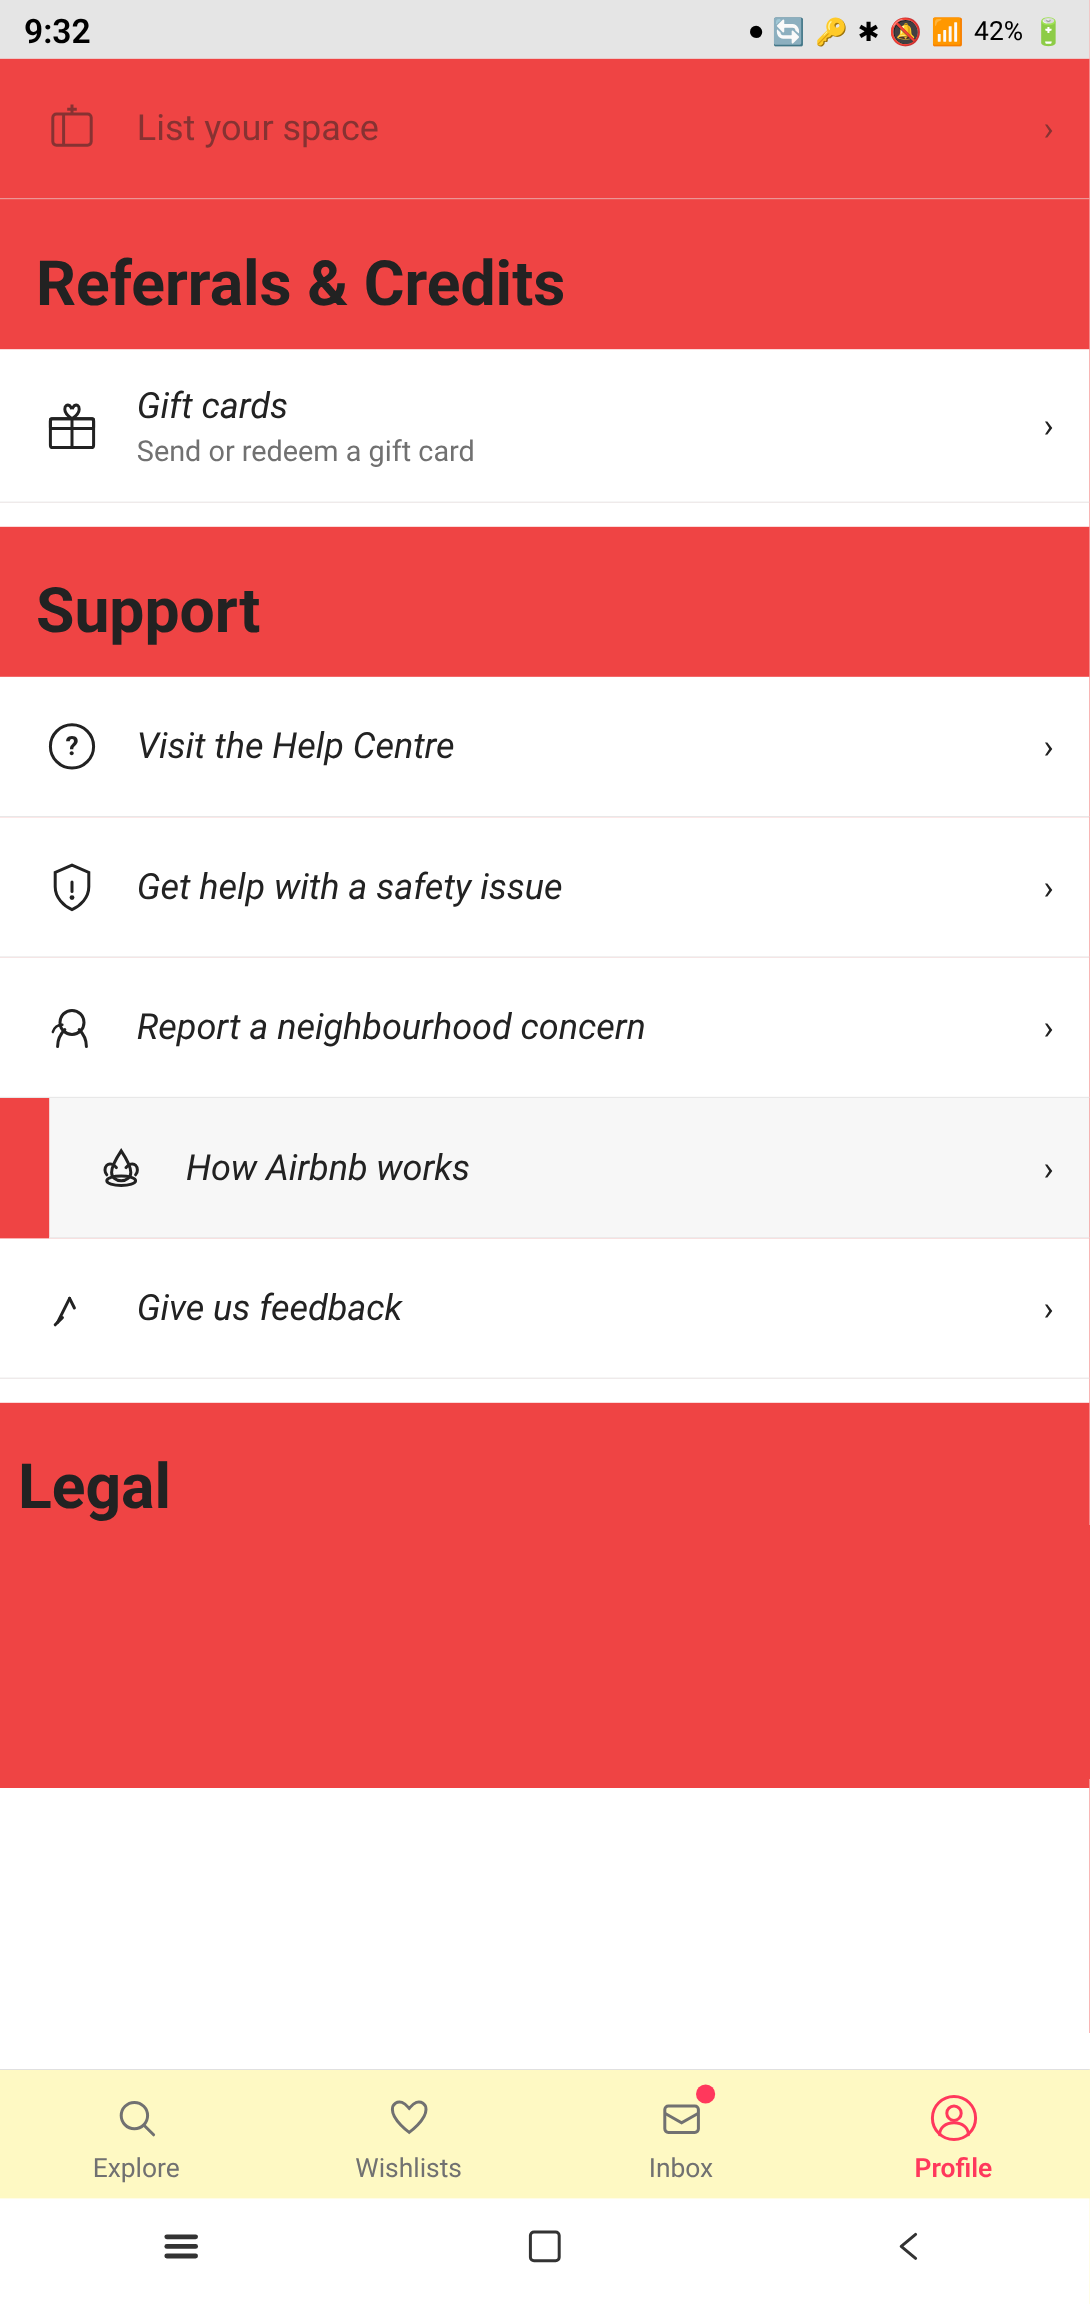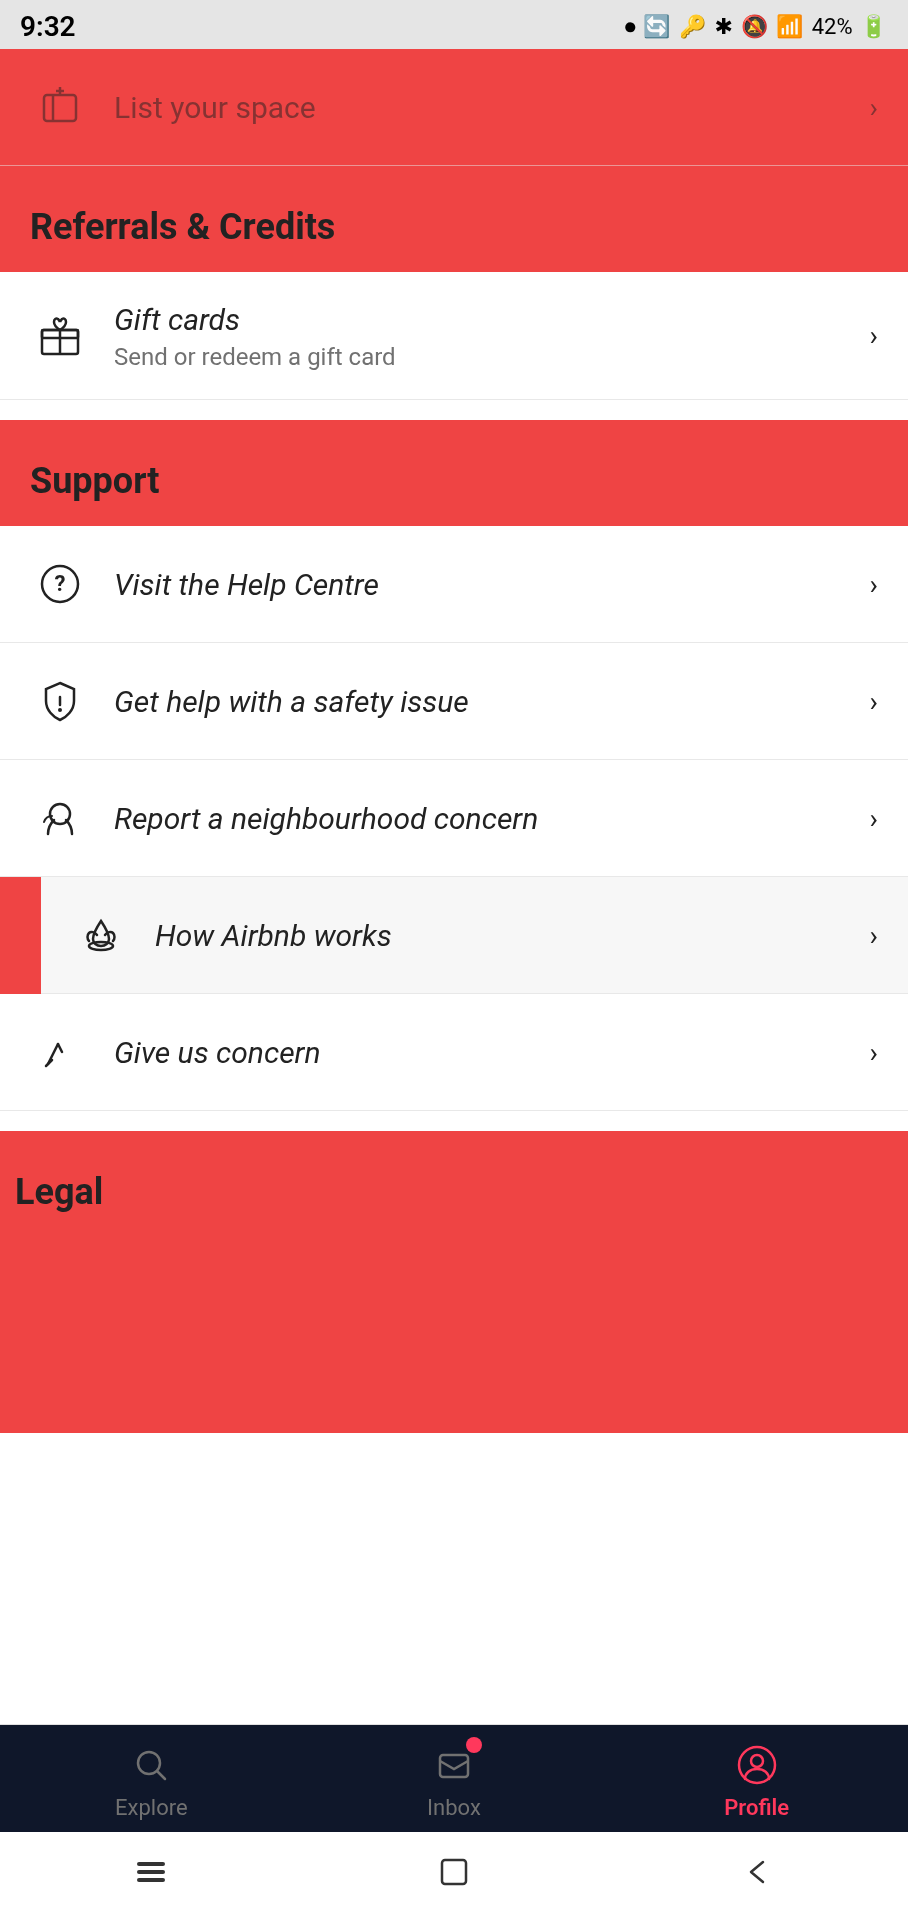--- a/index.html
+++ b/index.html
@@ -67,21 +67,21 @@
     .top-item .chevron {
       font-size: 28px;
       color: #222;
     }
 
     
     .section-header {
       padding: 40px 30px 24px 30px;
     }
     .section-header h2 {
-      font-size: 36px;
+      font-size: 52px;
       font-weight: 700;
       color: #222;
     }
 
     
     .menu-item {
       display: flex;
       align-items: center;
       padding: 28px 30px;
       border-bottom: 1px solid #e8e8e8;
@@ -132,21 +132,21 @@
       height: 20px;
       background: #fff;
     }
 
     
     .bottom-nav {
       position: fixed;
       bottom: 0;
       left: 0;
       width: 908px;
-      background: #0f172a;
+      background: #fef9c3;
       border-top: 1px solid #e0e0e0;
     }
     .nav-tabs {
       display: flex;
       justify-content: space-around;
       align-items: center;
       padding: 16px 0 12px 0;
     }
     .nav-tab {
       display: flex;
@@ -320,21 +320,21 @@
 
   <div class="menu-item">
     <div class="icon-wrap">
       <svg width="44" height="44" viewBox="0 0 44 44" fill="none">
         <line x1="10" y1="34" x2="20" y2="14" stroke="#222" stroke-width="2.5" stroke-linecap="round"></line>
         <line x1="20" y1="14" x2="24" y2="22" stroke="#222" stroke-width="2.5" stroke-linecap="round"></line>
         <path d="M8 36 L14 30" stroke="#222" stroke-width="2.5" stroke-linecap="round"></path>
       </svg>
     </div>
     <div class="item-content">
-      <div class="item-label">Give us concern</div>
+      <div class="item-label">Give us feedback</div>
     </div>
     <span class="chevron">›</span>
   </div>
 
   <div class="section-spacer"></div>
   <div class="section-header bottom-section">
     <h2>Legal</h2>
   </div>
 
 </div>
@@ -345,20 +345,28 @@
     <div class="nav-tab">
       <div class="nav-icon">
         <svg width="40" height="40" viewBox="0 0 40 40" fill="none">
           <circle cx="18" cy="18" r="11" stroke="#717171" stroke-width="2.5" fill="none"></circle>
           <line x1="26" y1="26" x2="34" y2="34" stroke="#717171" stroke-width="2.5" stroke-linecap="round"></line>
         </svg>
       </div>
       <span class="nav-label">Explore</span>
     </div>
 
+    <div class="nav-tab">
+      <div class="nav-icon">
+        <svg width="40" height="40" viewBox="0 0 40 40" fill="none">
+          <path d="M20 32 C20 32 6 22 6 13 C6 8 10 6 14 7 C17 8 19 11 20 12 C21 11 23 8 26 7 C30 6 34 8 34 13 C34 22 20 32 20 32Z" stroke="#717171" stroke-width="2.5" fill="none"></path>
+        </svg>
+      </div>
+      <span class="nav-label">Wishlists</span>
+    </div>
 
 
     <div class="nav-tab">
       <div class="nav-icon">
         <svg width="40" height="40" viewBox="0 0 40 40" fill="none">
           <rect x="6" y="10" width="28" height="22" rx="3" stroke="#717171" stroke-width="2.5" fill="none"></rect>
           <path d="M6 16 L20 24 L34 16" stroke="#717171" stroke-width="2.5" fill="none"></path>
         </svg>
         <div class="badge"></div>
       </div>

